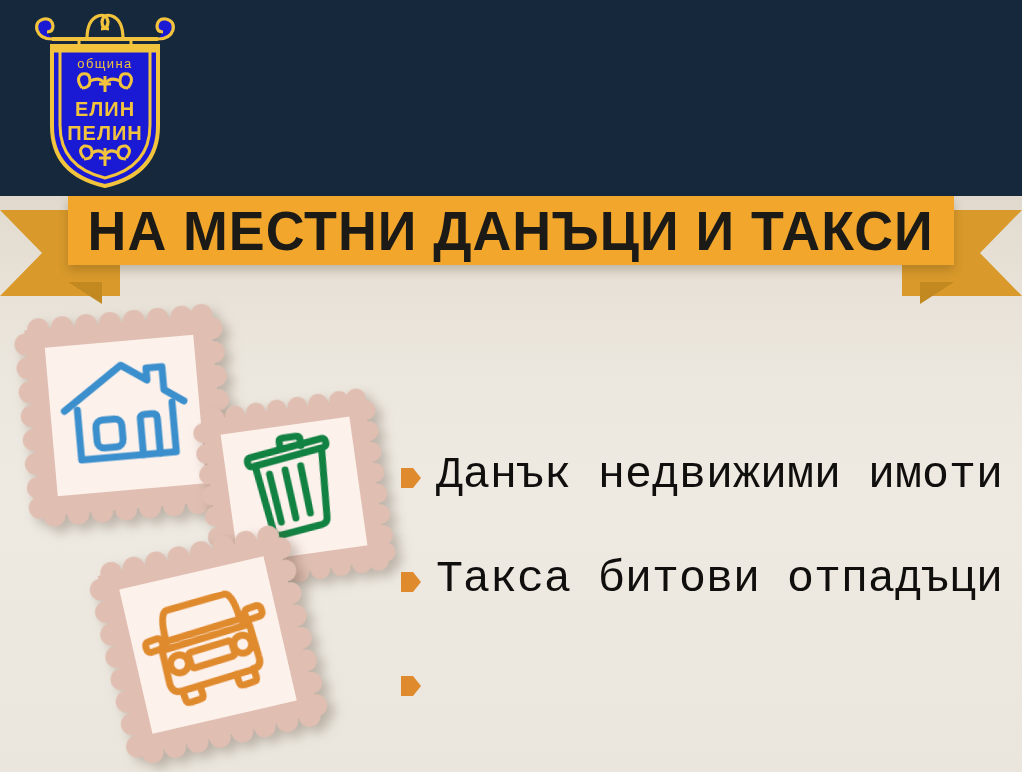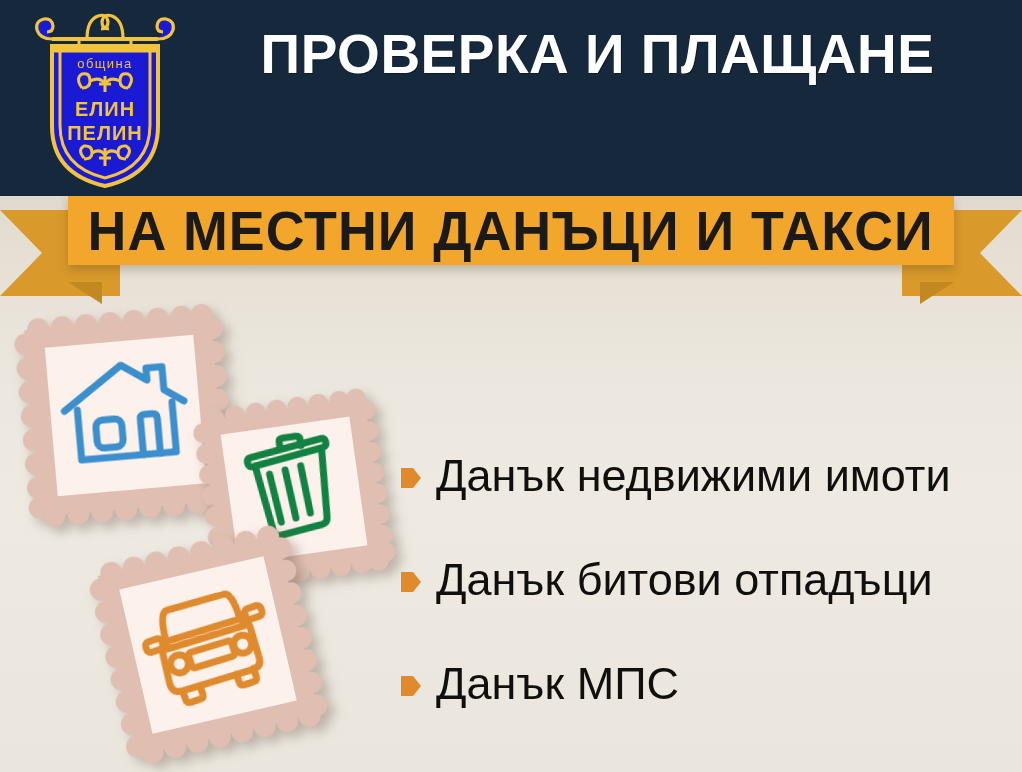--- a/index.html
+++ b/index.html
@@ -143,21 +143,21 @@
     height: 104px;
   }
   .bullet-marker {
     flex: 0 0 auto;
     width: 22px;
     height: 26px;
     margin-right: 14px;
     margin-top: 4px;
   }
   .bullet-label {
-    font-family: Liberation Sans, sans-serif;
+    font-family: Liberation Mono, monospace;
     font-size: 45px;
     line-height: 50px;
     color: #100f0e;
     white-space: nowrap;
   }
 </style>
 </head>
 <body>
 
 <div class="poster">
@@ -197,21 +197,20 @@
         <g stroke="#f2c33c" stroke-width="3" fill="none">
           <path d="M54 152 Q47 144 54 140 Q62 139 62 147 Q62 153 54 153"></path>
           <path d="M96 152 Q103 144 96 140 Q88 139 88 147 Q88 153 96 153"></path>
           <path d="M62 147 Q70 142 75 149 Q80 142 88 147"></path>
           <path d="M75 142 L75 160 M69 152 L81 152"></path>
         </g>
       </svg>
     </div>
 
     <div class="header-titles">
-      <div class="header-line">ПРОВЕРКА И ПЛАЩАНЕ</div>
     </div>
   </div>
 
   <div class="ribbon">
     <div class="ribbon-tail left"></div>
     <div class="ribbon-tail right"></div>
     <div class="ribbon-fold left"></div>
     <div class="ribbon-fold right"></div>
     <div class="ribbon-band">
       <span class="ribbon-text">НА МЕСТНИ ДАНЪЦИ И ТАКСИ</span>
@@ -387,26 +386,25 @@
       </span>
       <span class="bullet-label">Данък недвижими имоти</span>
     </div>
 
     <div class="bullet-row">
       <span class="bullet-marker">
         <svg width="22" height="26" viewBox="0 0 22 26" aria-hidden="true">
           <path d="M1 3 L13 3 L21 13 L13 23 L1 23 Z" fill="#e08a2e"></path>
         </svg>
       </span>
-      <span class="bullet-label">Данък битови отпадъци</span>
+      <span class="bullet-label">Такса битови отпадъци</span>
     </div>
 
     <div class="bullet-row">
       <span class="bullet-marker">
         <svg width="22" height="26" viewBox="0 0 22 26" aria-hidden="true">
           <path d="M1 3 L13 3 L21 13 L13 23 L1 23 Z" fill="#e08a2e"></path>
         </svg>
       </span>
-      <span class="bullet-label">Данък МПС</span>
     </div>
   </div>
 
 </div>
 
 </body></html>

